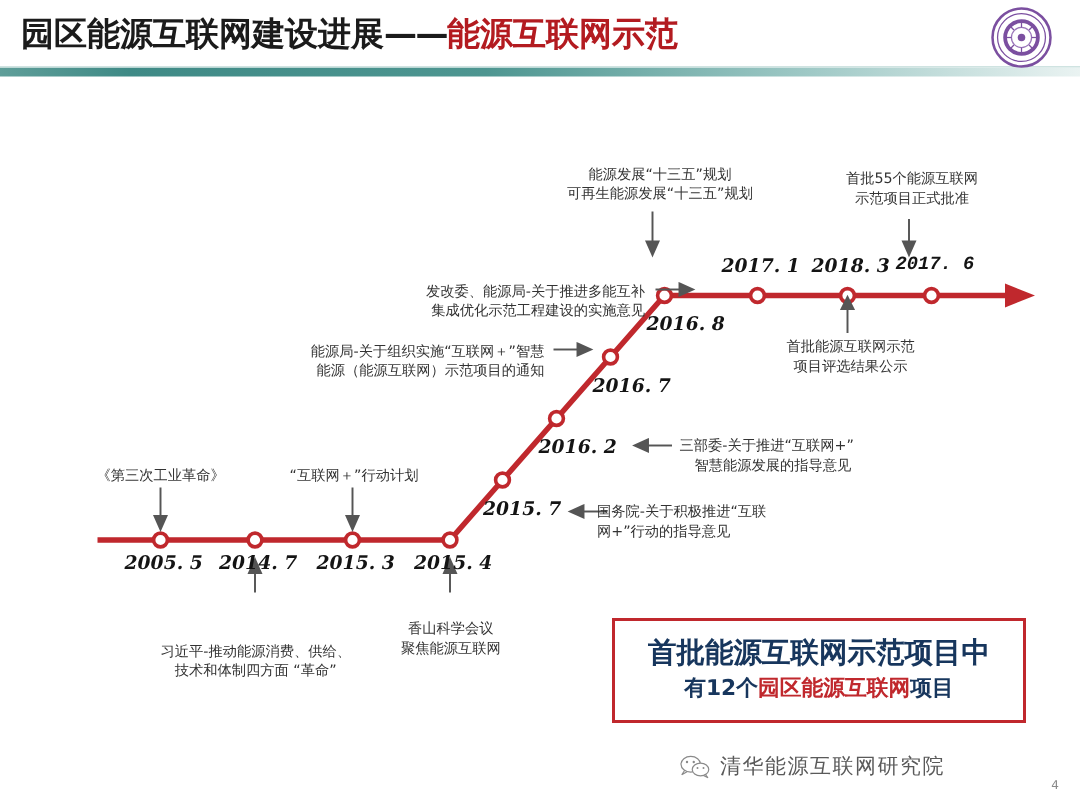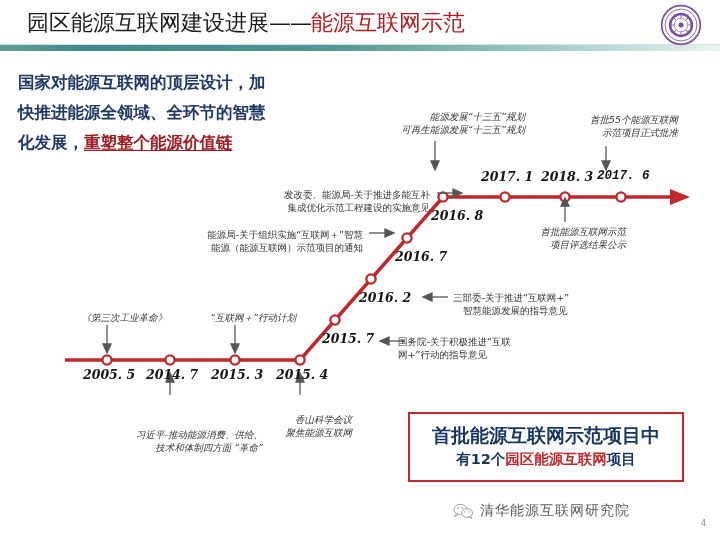--- a/index.html
+++ b/index.html
@@ -24,24 +24,24 @@
 
   
   .header {
     position: absolute;
     left: 0; top: 0;
     width: 720px;
     height: 52px;
   }
   .title-line {
     position: absolute;
-    left: 27px;
+    left: 14px;
     top: 8px;
     font-size: 22px;
-    font-weight: normal;
+    font-weight: bold;
     letter-spacing: 0px;
     white-space: nowrap;
   }
   .title-dark { color: #1b1b1b; }
   .title-dash { color: #1b1b1b; letter-spacing: -1px; }
   .title-red  { color: #b31b20; }
 
   .divider {
     position: absolute;
     left: 0;
@@ -88,21 +88,21 @@
   }
 
   
   .ann {
     position: absolute;
     font-size: 9.5px;
     line-height: 13px;
     color: #333333;
     white-space: nowrap;
   }
-  .ann.center { text-align: right; font-style: italic; }
+  .ann.center { text-align: center; }
   .ann.right  { text-align: right; }
   .ann.left   { text-align: left; }
 
   
   .date {
     position: absolute;
     font-family: "DejaVu Serif", "Liberation Serif", serif;
     font-style: italic;
     font-weight: bold;
     font-size: 12.5px;
@@ -192,25 +192,20 @@
         <line x1="24" y1="50" x2="34" y2="50"></line>
         <line x1="66" y1="50" x2="76" y2="50"></line>
         <line x1="31" y1="31" x2="38" y2="38"></line>
         <line x1="62" y1="62" x2="69" y2="69"></line>
         <line x1="69" y1="31" x2="62" y2="38"></line>
         <line x1="38" y1="62" x2="31" y2="69"></line>
       </g>
     </svg>
   </div>
 
-  <div class="intro">
-    <div>国家对能源互联网的顶层设计，加</div>
-    <div>快推进能源全领域、全环节的智慧</div>
-    <div><span>化发展，</span><span class="em">重塑整个能源价值链</span></div>
-  </div>
 
   <svg class="timeline-svg" viewBox="0 0 720 540">
 
     <path d="M 65 360 L 300 360 L 443 197 L 676 197" fill="none" stroke="#c0282d" stroke-width="3.6" stroke-linejoin="miter" stroke-linecap="butt"></path>
 
     <polygon points="670,189 690,197 670,205" fill="#c0282d"></polygon>
 
     <g>
       <circle cx="107" cy="360" r="4.6" fill="#ffffff" stroke="#c0282d" stroke-width="2.4"></circle>
       <circle cx="170" cy="360" r="4.6" fill="#ffffff" stroke="#c0282d" stroke-width="2.4"></circle>

